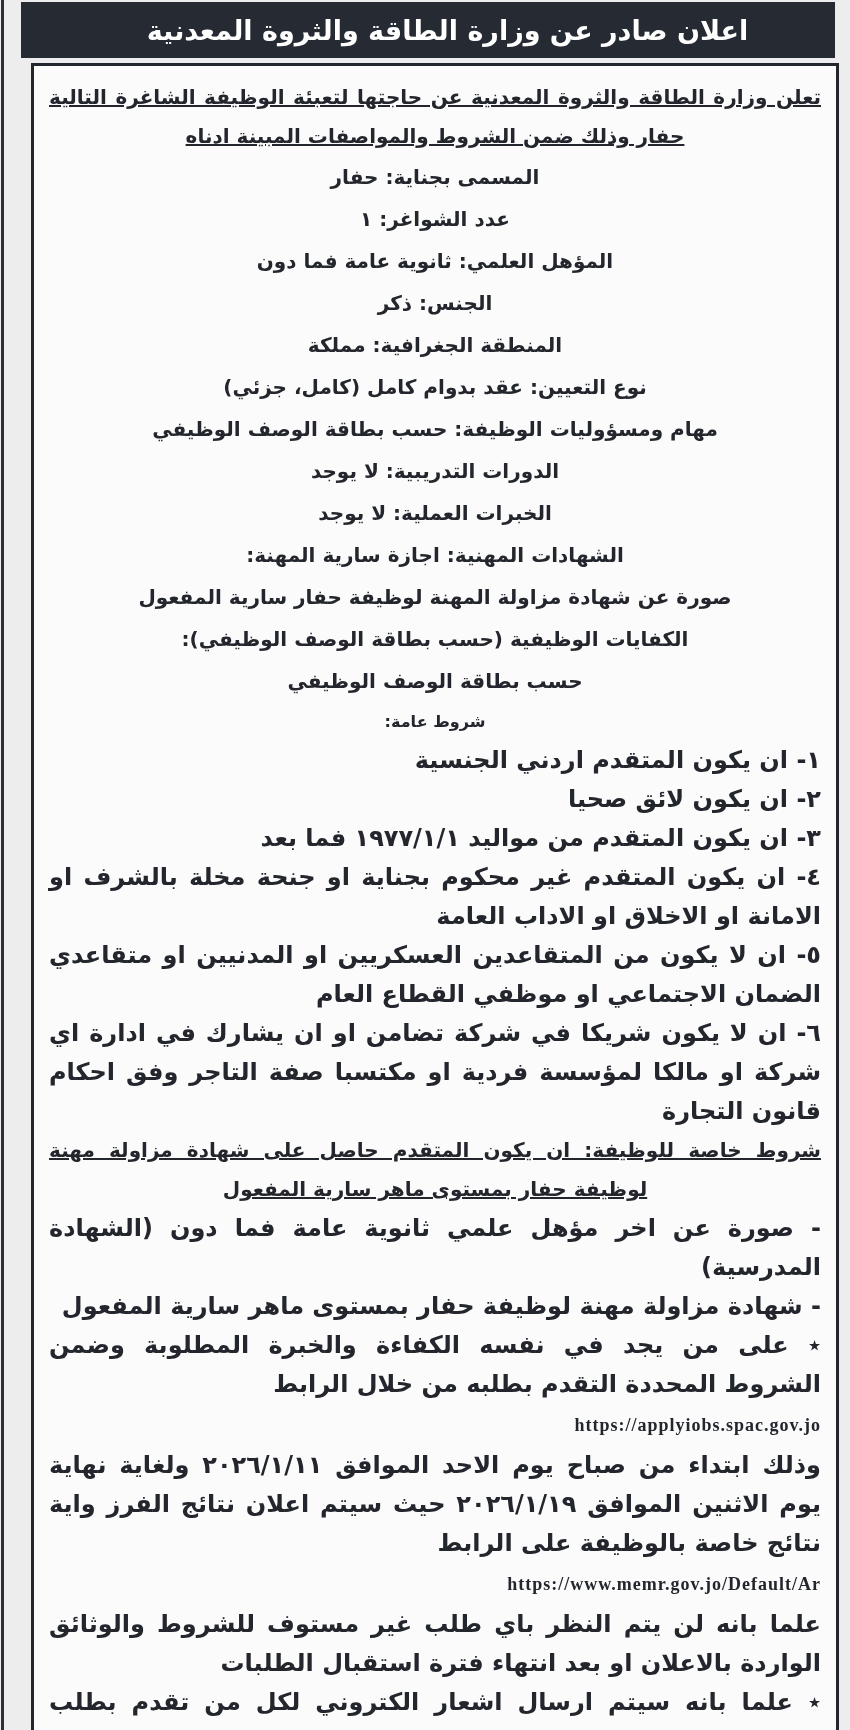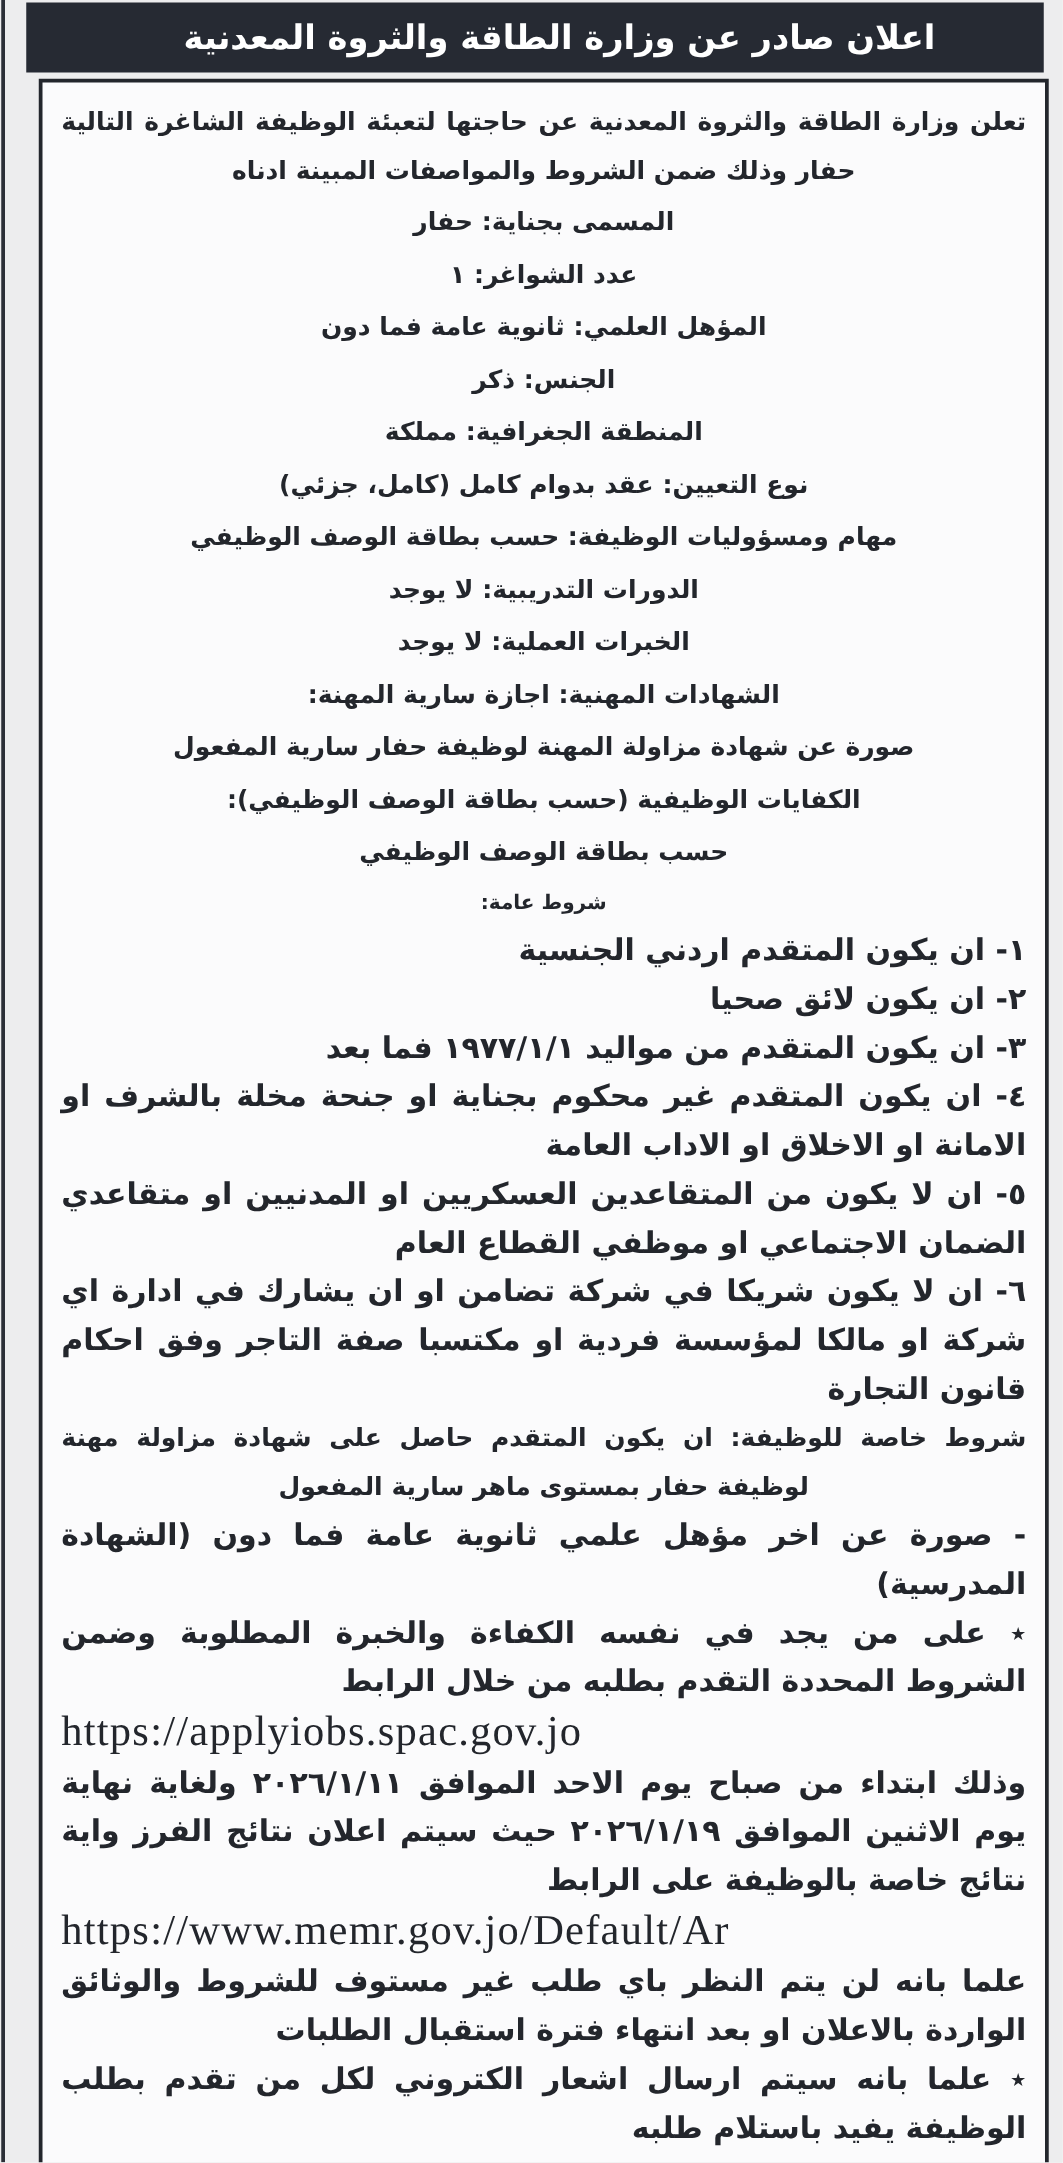--- a/index.html
+++ b/index.html
@@ -53,20 +53,21 @@
     overflow: hidden;
     color: #23262c;
     font-weight: bold;
   }
   .intro {
     font-size: 20px;
     line-height: 39px;
     text-align: justify;
     text-align-last: center;
     margin: 0;
+    text-decoration: underline;
   }
   .detail-line {
     font-size: 20px;
     line-height: 42px;
     text-align: center;
   }
   .sec-heading {
     font-size: 16px;
     line-height: 39px;
     text-align: center;
@@ -77,27 +78,28 @@
     text-align: justify;
     text-align-last: right;
     margin: 0;
   }
   .cond-center-last {
     font-size: 20px;
     line-height: 39px;
     text-align: justify;
     text-align-last: center;
     margin: 0;
+    text-decoration: underline;
   }
   .url-line {
     direction: ltr;
-    text-align: left;
+    text-align: right;
     font-family: "Liberation Serif", serif;
-    font-weight: normal;
-    font-size: 34px;
+    font-weight: bold;
+    font-size: 18px;
     line-height: 42px;
     letter-spacing: 1px;
     color: #23262c;
   }
 </style>
 </head>
 <body>
 
 <div class="page">
 
@@ -134,20 +136,21 @@
       <p class="cond">٣- ان يكون المتقدم من مواليد ١٩٧٧/١/١ فما بعد</p>
       <p class="cond">٤- ان يكون المتقدم غير محكوم بجناية او جنحة مخلة بالشرف او الامانة او الاخلاق او الاداب العامة</p>
       <p class="cond">٥- ان لا يكون من المتقاعدين العسكريين او المدنيين او متقاعدي الضمان الاجتماعي او موظفي القطاع العام</p>
       <p class="cond">٦- ان لا يكون شريكا في شركة تضامن او ان يشارك في ادارة اي شركة او مالكا لمؤسسة فردية او مكتسبا صفة التاجر وفق احكام قانون التجارة</p>
     </div>
 
     <p class="cond-center-last">شروط خاصة للوظيفة: ان يكون المتقدم حاصل على شهادة مزاولة مهنة لوظيفة حفار بمستوى ماهر سارية المفعول</p>
 
     <div>
       <p class="cond">- صورة عن اخر مؤهل علمي ثانوية عامة فما دون (الشهادة المدرسية)</p>
+      <p class="cond">- شهادة مزاولة مهنة لوظيفة حفار بمستوى ماهر سارية المفعول</p>
     </div>
 
     <p class="cond">٭ على من يجد في نفسه الكفاءة والخبرة المطلوبة وضمن الشروط المحددة التقدم بطلبه من خلال الرابط</p>
 
     <div class="url-line">https://applyiobs.spac.gov.jo</div>
 
     <p class="cond">وذلك ابتداء من صباح يوم الاحد الموافق ٢٠٢٦/١/١١ ولغاية نهاية يوم الاثنين الموافق ٢٠٢٦/١/١٩ حيث سيتم اعلان نتائج الفرز واية نتائج خاصة بالوظيفة على الرابط</p>
 
     <div class="url-line">https://www.memr.gov.jo/Default/Ar</div>
 

